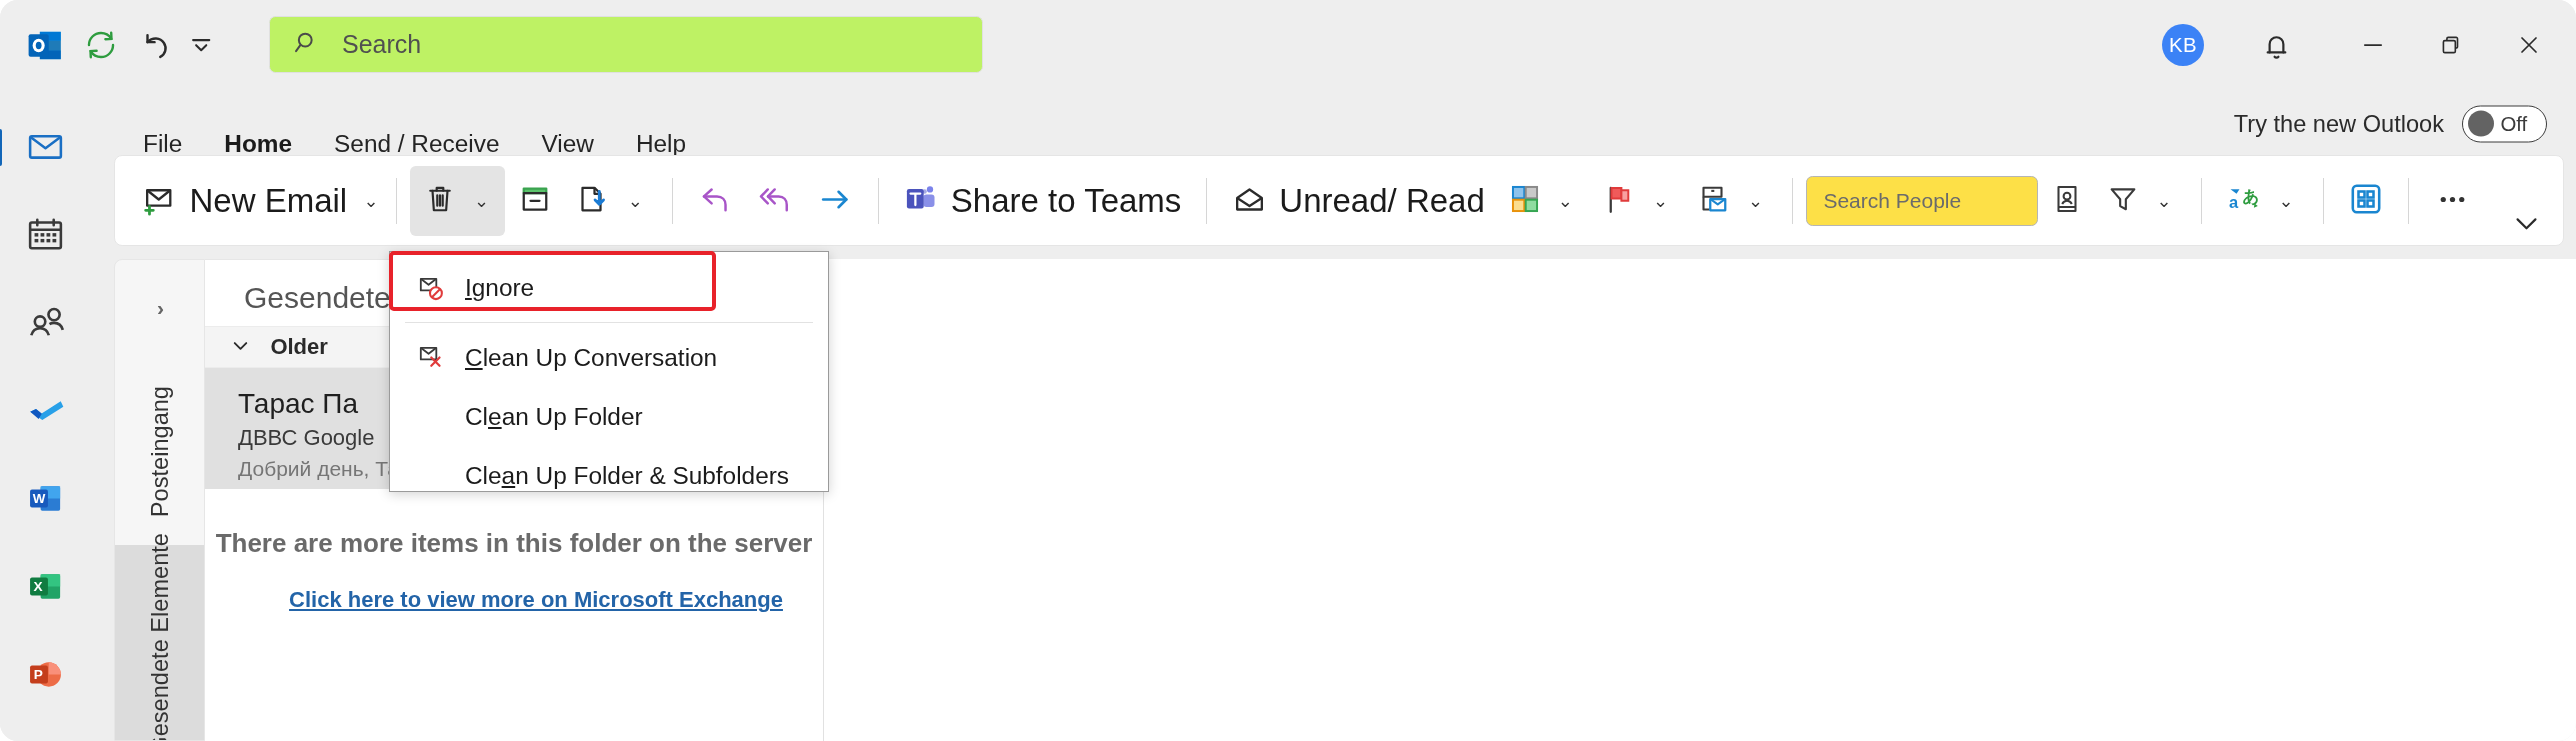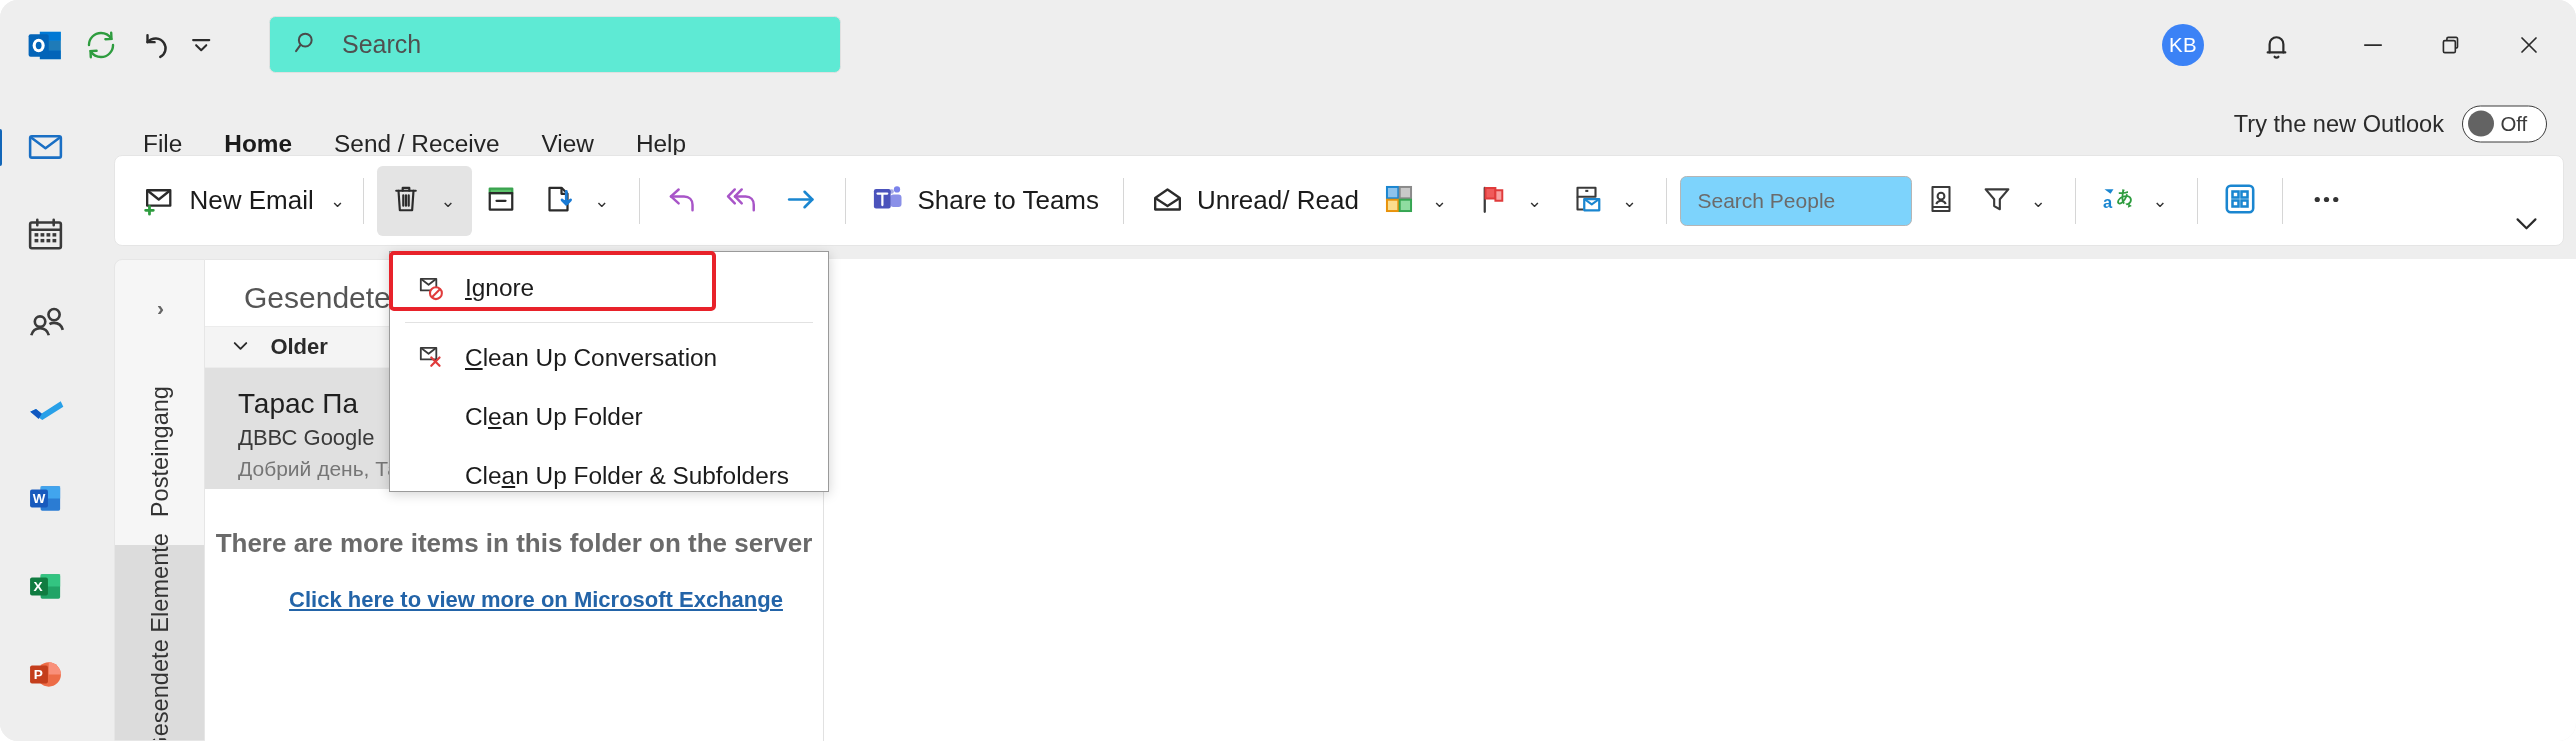--- a/index.html
+++ b/index.html
@@ -24,22 +24,22 @@
   }
   .qat { display: flex; align-items: center; gap: 0; padding-left: 18px; }
   .qat-btn {
     width: 55px; height: 55px; display: flex; align-items: center; justify-content: center;
     border-radius: 4.9px;
   }
   .qat-btn.small { width: 37px; }
 
   .searchbar {
     position: absolute; left: 269px; top: 16.3px;
-    width: 572px; height: 57px;
-    background: #5eead4;
+    width: 714px; height: 57px;
+    background: #bef264;
     border: 0.8px solid #e0e0e0;
     border-radius: 6.5px;
     display: flex; align-items: center;
     padding-left: 23px; gap: 21px;
   }
   .searchbar .ph { color: #505050; font-size: 25px; }
 
   .title-right {
     position: absolute; right: 0; top: 0; height: 90px;
     display: flex; align-items: center; gap: 0; padding-right: 8.1px;
@@ -95,26 +95,26 @@
     border: 0.8px solid #e5e5e5;
     border-radius: 8.1px;
     display: flex; align-items: center;
     padding-left: 14.7px;
   }
   .rb {
     height: 70px; display: flex; align-items: center; gap: 11.4px;
     padding: 0 11.4px; border-radius: 5.7px; white-space: nowrap;
   }
   .rb.active { background: #e4e4e4; }
-  .rb .lbl { font-size: 26px; color: #1b1b1b; }
+  .rb .lbl { font-size: 33px; color: #1b1b1b; }
   .rb-chev { font-size: 18px; color: #333; padding: 0 4.9px; }
   .sep { width: 0.8px; height: 46px; background: #d6d6d6; margin: 0 13px; }
   .people-input {
     width: 232px; height: 50px; border: 0.8px solid #b5b5b5; border-radius: 6.5px;
-    background:#7dd3fc; display: flex; align-items: center; padding-left: 16.3px;
+    background:#fde047; display: flex; align-items: center; padding-left: 16.3px;
   }
   .people-input .ph { font-size: 21px; color: #6b6b6b; }
   .ribbon-collapse {
     position: absolute; right: 21px; bottom: 6.5px;
   }
 
   
   .rail {
     position: absolute; left: 0; top: 90px; width: 91px; height: 652px;
     background: #eeeeee;

